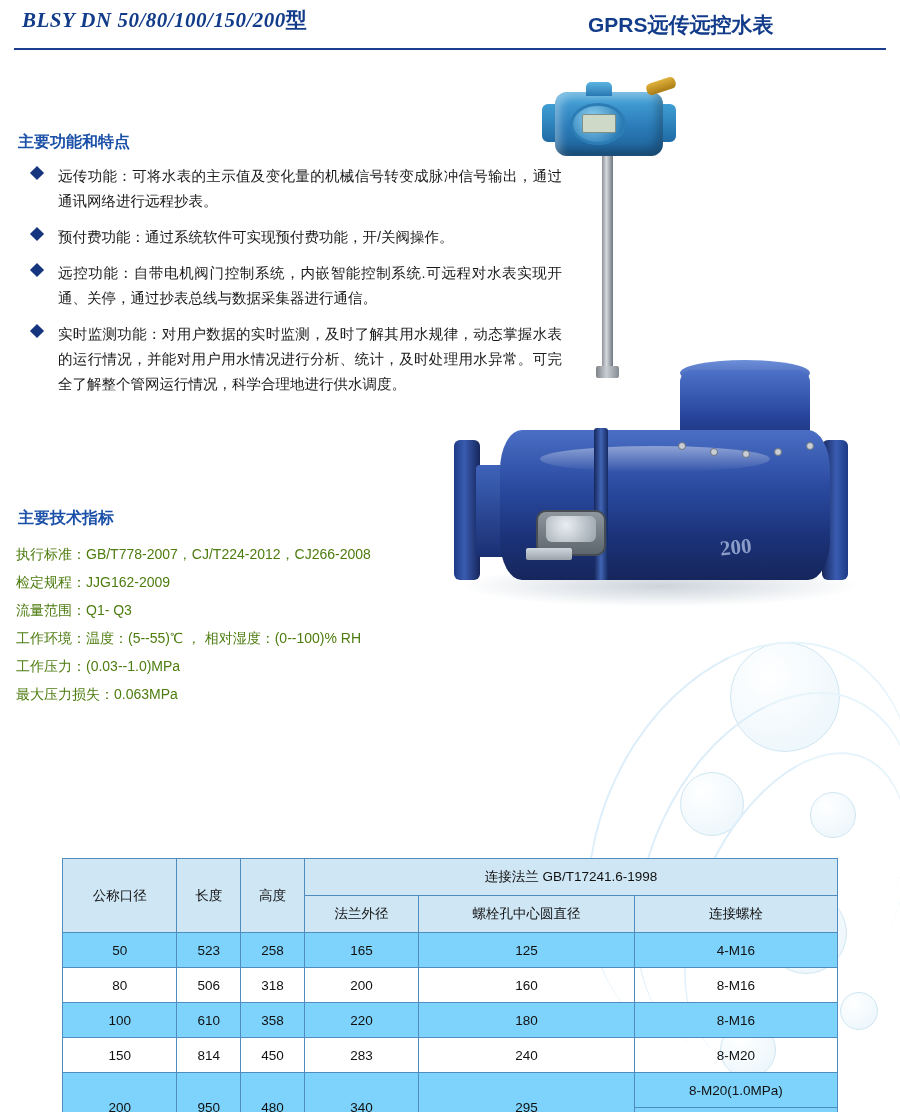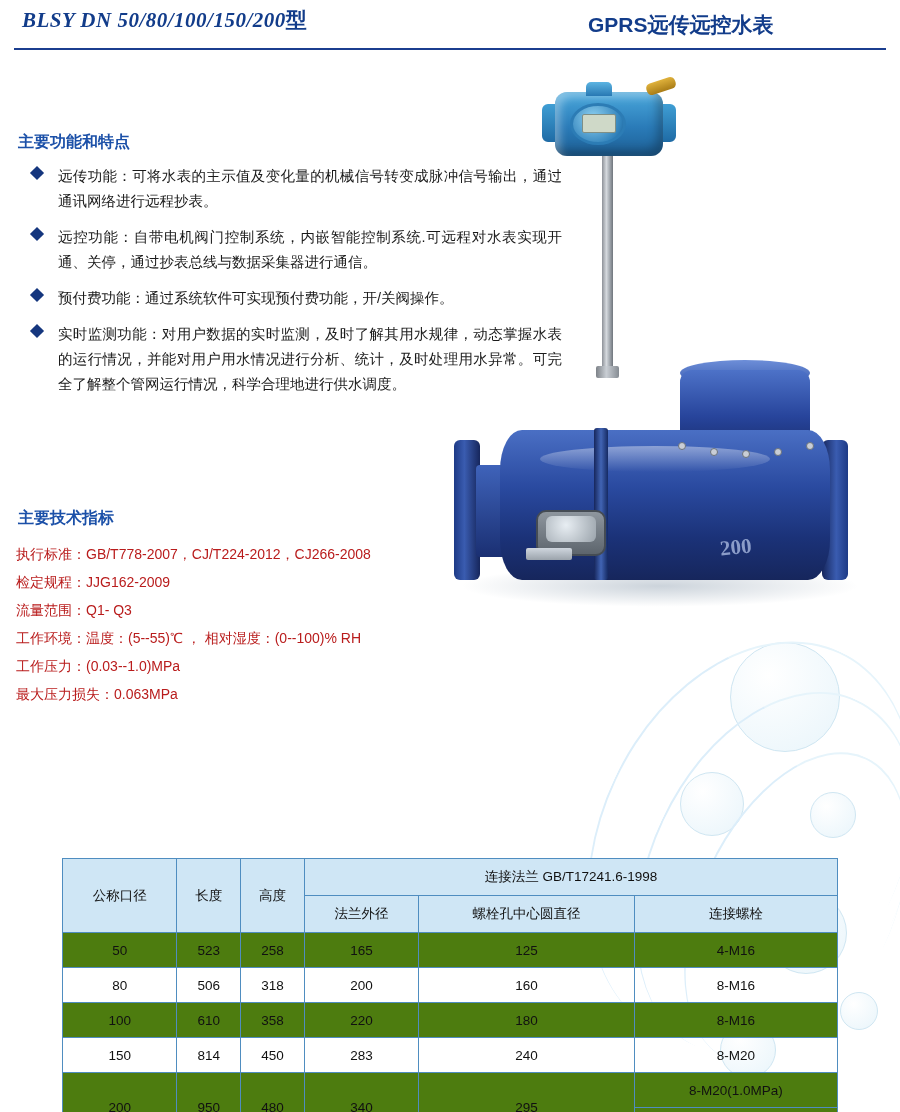--- a/index.html
+++ b/index.html
@@ -119,21 +119,21 @@
 
   .spec-list {
     position: absolute;
     left: 16px;
     top: 540px;
     width: 520px;
   }
   .spec-item {
     font-size: 14px;
     line-height: 28px;
-    color: #b91c1c;
+    color: #4d7c0f;
     white-space: nowrap;
   }
 
   
   .product {
     position: absolute;
     left: 430px;
     top: 70px;
     width: 460px;
     height: 560px;
@@ -390,21 +390,21 @@
     padding: 5px 3px;
     font-weight: normal;
     margin-left: 28px;
   }
   .spec-table thead td {
     background: #cfe6f5;
     font-weight: normal;
     height: 26px;
   }
   .spec-table tbody tr.alt td {
-    background: #4d7c0f;
+    background: #7dd3fc;
   }
   .spec-table tbody td {
     height: 24px;
   }
 </style>
 </head>
 <body>
 
 <div class="bubble-layer">
   <div class="bubble" style="left:250px; top:50px;  width:108px; height:108px;"></div>
@@ -429,25 +429,25 @@
 
 <div class="section-title" id="features-title">主要功能和特点</div>
 
 <div class="feature-list">
   <div class="feature-item">
     <span class="diamond"></span>
     <span>远传功能：可将水表的主示值及变化量的机械信号转变成脉冲信号输出，通过通讯网络进行远程抄表。</span>
   </div>
   <div class="feature-item">
     <span class="diamond"></span>
-    <span>远控功能：自带电机阀门控制系统，内嵌智能控制系统.可远程对水表实现开通、关停，通过抄表总线与数据采集器进行通信。</span>
+    <span>预付费功能：通过系统软件可实现预付费功能，开/关阀操作。</span>
   </div>
   <div class="feature-item">
     <span class="diamond"></span>
-    <span>预付费功能：通过系统软件可实现预付费功能，开/关阀操作。</span>
+    <span>远控功能：自带电机阀门控制系统，内嵌智能控制系统.可远程对水表实现开通、关停，通过抄表总线与数据采集器进行通信。</span>
   </div>
   <div class="feature-item">
     <span class="diamond"></span>
     <span>实时监测功能：对用户数据的实时监测，及时了解其用水规律，动态掌握水表的运行情况，并能对用户用水情况进行分析、统计，及时处理用水异常。可完全了解整个管网运行情况，科学合理地进行供水调度。</span>
   </div>
 </div>
 
 <div class="section-title" id="specs-title">主要技术指标</div>
 
 <div class="spec-list">

